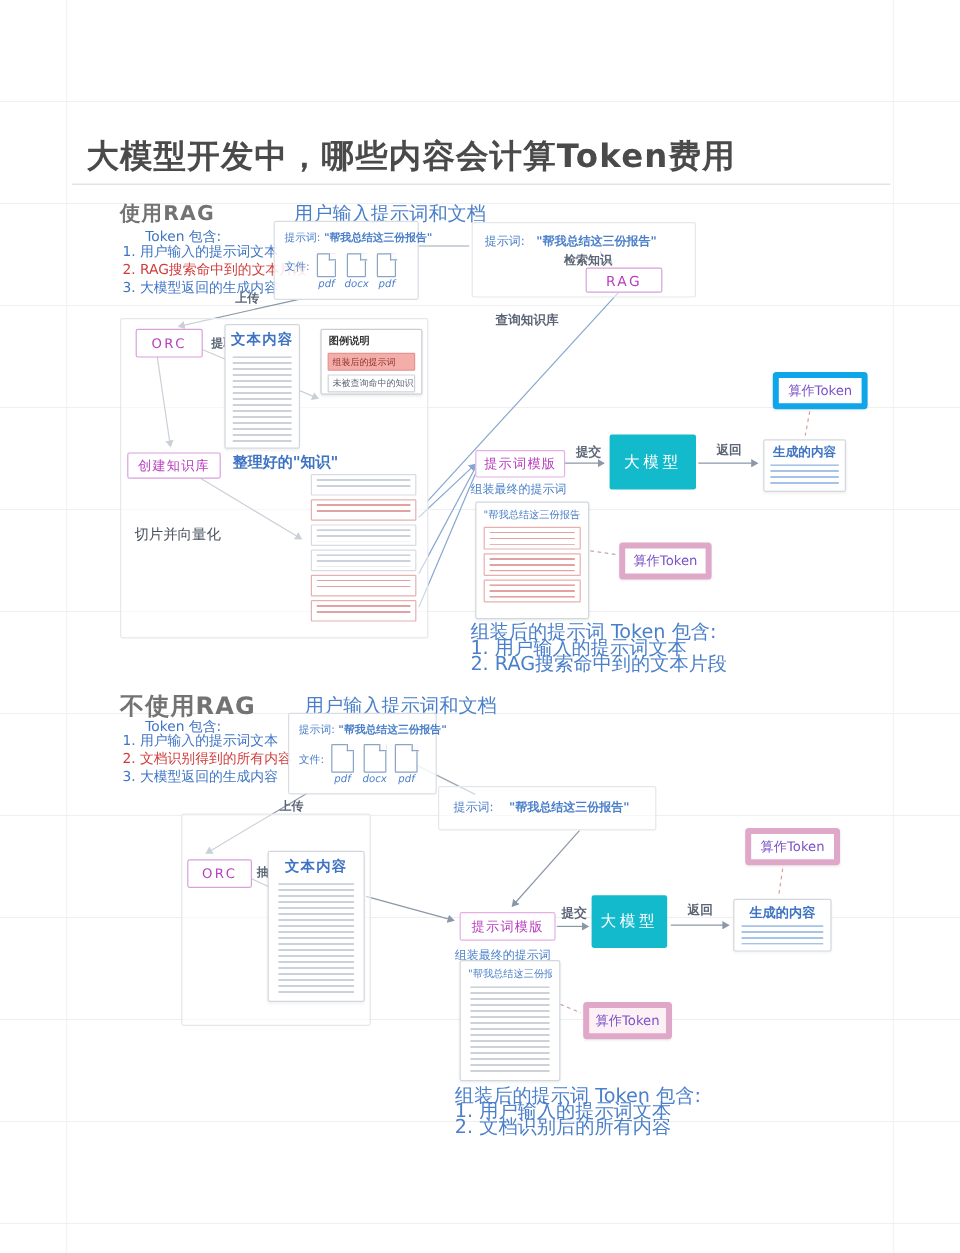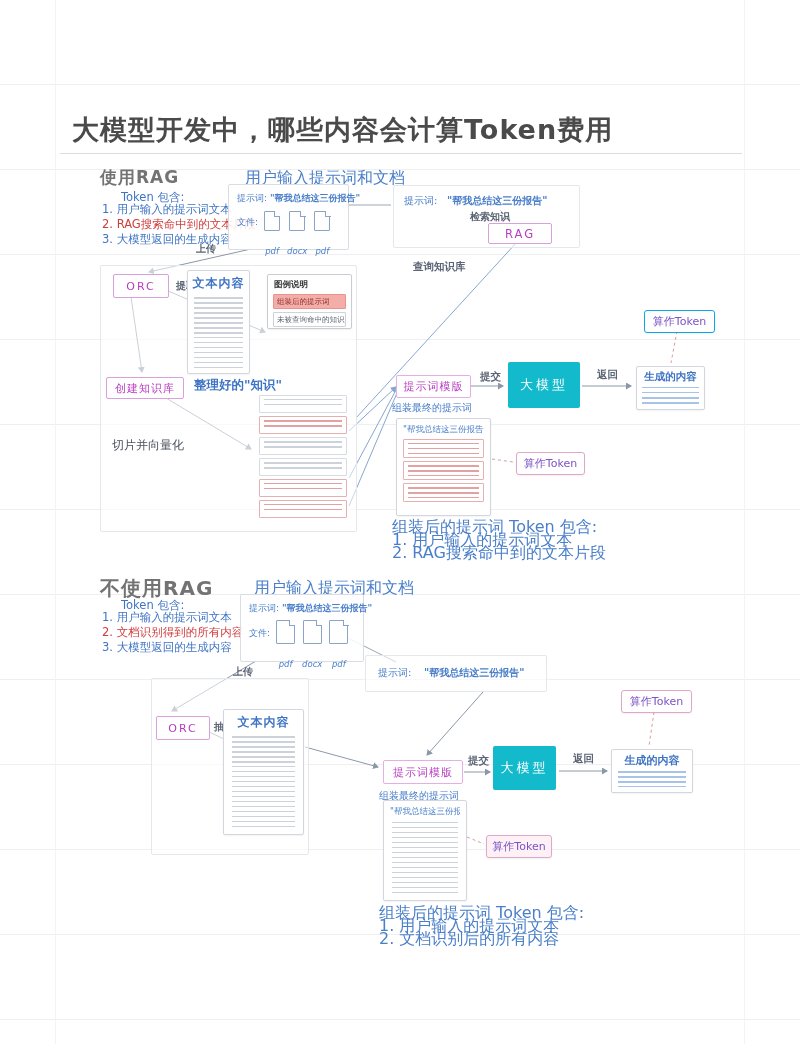--- a/index.html
+++ b/index.html
@@ -18,41 +18,41 @@
   .tok-title{font-size:11.5px;color:#3f74c4;margin-left:19px;}
   .li{font-size:11.5px;color:#3f74c4;line-height:15px;white-space:nowrap;}
   .li.red{color:#d03c3c;}
   .lbl-blue{font-size:16px;color:#4a7fc9;white-space:nowrap;}
   .lbl-gray{font-size:10px;color:#5b6575;white-space:nowrap;font-weight:bold;}
   .panel{border:1px solid #d9dde3;background:rgba(255,255,255,.85);border-radius:2px;}
   .panel-faint{border:1px solid #e4e7ec;background:rgba(255,255,255,.55);border-radius:2px;}
   .ptext{font-size:9px;color:#4a7fc9;white-space:nowrap;}
   .ptext b{font-weight:bold;}
   .mbox{border:1px solid #d9a0de;background:#fff;color:#b93cc0;display:flex;align-items:center;justify-content:center;font-size:11px;letter-spacing:1px;border-radius:2px;}
-  .tokbox{border:1px solid #0ea5e9;background:#fff;color:#7b52c7;display:flex;align-items:center;justify-content:center;font-size:11px;border-radius:3px;box-shadow:0 1px 2px rgba(0,0,0,.06);white-space:nowrap;}
+  .tokbox{border:5px solid #0ea5e9;background:#fff;color:#7b52c7;display:flex;align-items:center;justify-content:center;font-size:11px;border-radius:3px;box-shadow:0 1px 2px rgba(0,0,0,.06);white-space:nowrap;}
   .tokbox.pink{border-color:#dfa8c9;}
   .tokbox.fill{background:#fdf1f6;}
   .model{background:#13bacc;color:#fff;display:flex;align-items:center;justify-content:center;font-size:13px;letter-spacing:3px;border-radius:2px;}
   .doc{border:1px solid #d3d7dd;background:#fff;border-radius:2px;box-shadow:0 1px 2px rgba(0,0,0,.05);}
   .doc-title{font-size:12px;font-weight:bold;color:#3f74c4;text-align:center;margin-top:4px;letter-spacing:1px;}
   .doc-head-sm{font-size:8.5px;color:#4a7fc9;text-align:left;margin:5px 6px 3px 6px;white-space:nowrap;overflow:hidden;}
   .flines{background-image:repeating-linear-gradient(to bottom,#ccd2da 0,#ccd2da 1.5px,transparent 1.5px,transparent 5px);}
   .flines-blue{background-image:repeating-linear-gradient(to bottom,#a7c4e8 0,#a7c4e8 1.5px,transparent 1.5px,transparent 5px);}
   .flines-red{background-image:repeating-linear-gradient(to bottom,#e3a2a2 0,#e3a2a2 1.5px,transparent 1.5px,transparent 5px);}
   .chunk{border:1px solid #d8dce2;background:#fff;border-radius:1px;height:18px;padding:3px 4px;box-sizing:border-box;}
   .chunk.hit{border-color:#e6b0b0;}
   .legend{border:1px solid #c9cdd3;background:#fff;border-radius:2px;box-shadow:0 1px 2px rgba(0,0,0,.06);}
   .legend-title{font-size:8.5px;font-weight:bold;color:#333;margin:4px 6px 3px 6px;}
   .pill{font-size:7.5px;margin:3px 5px;padding:1.5px 3px;border-radius:1px;white-space:nowrap;}
   .pill.hit{background:#f4aeaa;border:1px solid #e8938f;color:#8e2f2c;}
   .pill.miss{background:#fff;border:1px solid #cfd3d9;color:#5b6575;}
   .filewrap{display:inline-flex;flex-direction:column;align-items:center;margin-right:7px;}
   .fico{display:inline-block;width:14px;height:18px;background:#fff;border:1.3px solid #8ba3c4;border-radius:1px;position:relative;}
   .fico::before{content:"";position:absolute;top:-1.3px;right:-1.3px;width:5px;height:5px;background:#fdfdfd;border-left:1.3px solid #8ba3c4;border-bottom:1.3px solid #8ba3c4;}
-  .fico-lbl{font-size:8.5px;color:#4a7fc9;font-style:italic;margin-top:15px;text-align:right;}
+  .fico-lbl{font-size:8.5px;color:#4a7fc9;font-style:italic;margin-top:1px;text-align:right;}
   .fico.lg{width:17px;height:22px;}
   svg.wires{position:absolute;left:0;top:0;pointer-events:none;}
 </style>
 </head>
 <body>
 
 <div class="vline" style="left:55px;"></div>
 <div class="vline" style="left:744px;"></div>
 
 <svg class="wires" width="800" height="1044">

